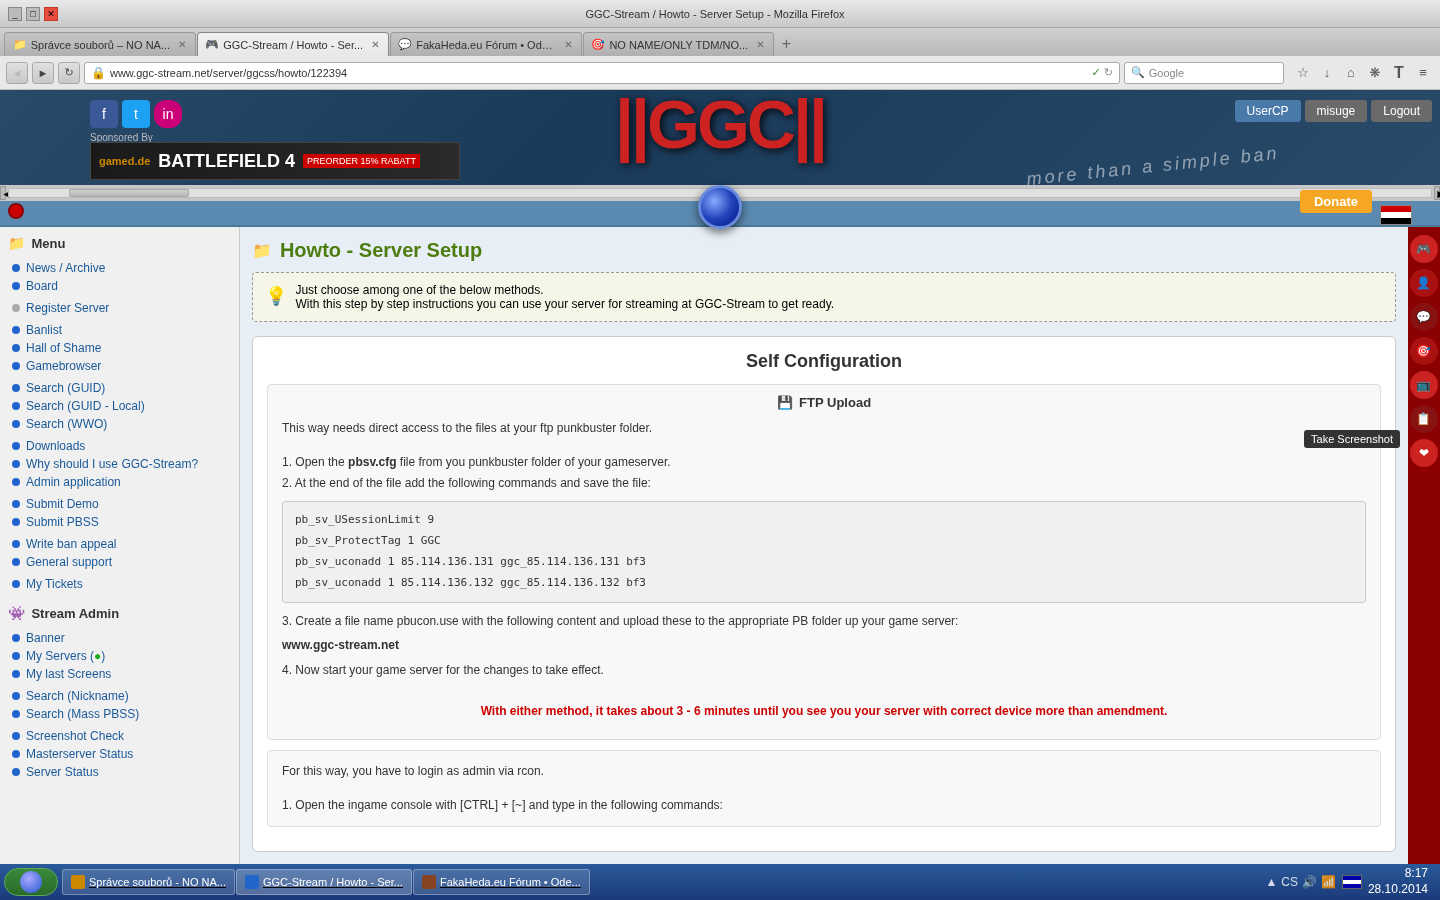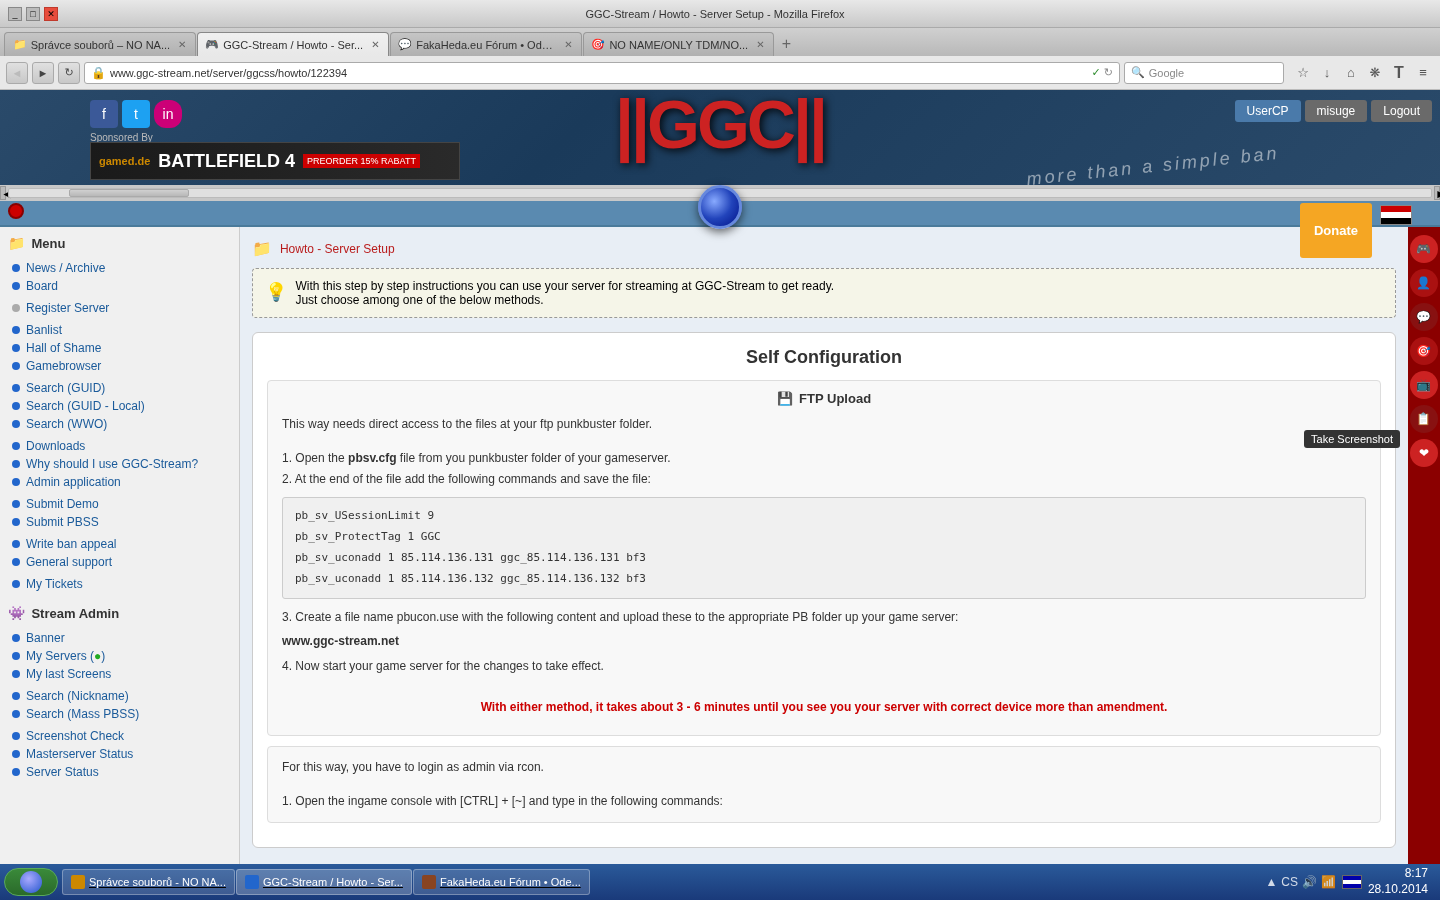--- a/index.html
+++ b/index.html
@@ -60,21 +60,21 @@
     .sidebar-header { display: flex; align-items: center; gap: 6px; font-weight: bold; font-size: 13px; color: #333; margin-bottom: 8px; }
     .sidebar-header-icon { font-size: 14px; }
     .sidebar-item { display: flex; align-items: center; gap: 6px; padding: 2px 4px; cursor: pointer; color: #1a5a9a; font-size: 12px; }
     .sidebar-dot { width: 8px; height: 8px; border-radius: 50%; background: #888; flex-shrink: 0; }
     .sidebar-dot.blue { background: #2266cc; }
     .sidebar-dot.gray { background: #aaa; }
 
     
     .content-area { flex: 1; background: #e8eef5; padding: 12px; overflow-y: auto; }
     .content-header { display: flex; align-items: center; gap: 8px; margin-bottom: 10px; }
-    .content-title { font-size: 12px; font-weight: normal; color: #b91c1c; }
+    .content-title { font-size: 20px; font-weight: bold; color: #4d7c0f; }
     .info-box { background: #f5f5e8; border: 1px dashed #999; border-radius: 4px; padding: 10px 12px; margin-bottom: 14px; display: flex; gap: 8px; }
     .info-box-icon { font-size: 18px; margin-top: 2px; }
 
     .section-box { background: white; border: 1px solid #ccc; border-radius: 6px; padding: 14px; margin-bottom: 14px; }
     .section-title { text-align: center; font-size: 18px; font-weight: bold; color: #333; margin-bottom: 12px; }
     .sub-section { background: #f8f8f8; border: 1px solid #ddd; border-radius: 4px; padding: 10px 14px; margin-bottom: 10px; }
     .sub-section-header { display: flex; align-items: center; gap: 6px; font-weight: bold; font-size: 13px; color: #333; margin-bottom: 8px; justify-content: center; }
     .content-text { font-size: 12px; color: #333; line-height: 1.7; }
     .content-text b { font-weight: bold; }
     .warning-text { color: #cc0000; font-size: 12px; font-weight: bold; text-align: center; padding: 8px; line-height: 1.6; }
@@ -192,21 +192,21 @@
     <div style="background:#c8c8c8;height:16px;display:flex;align-items:center;">
       <div style="width:6px;height:14px;background:#bbb;border:1px solid #999;cursor:pointer;">◄</div>
       <div style="flex:1;height:10px;background:#e0e0e0;border:1px solid #bbb;border-radius:2px;margin:0 2px;position:relative;">
         <div style="position:absolute;left:60px;width:120px;height:8px;background:linear-gradient(to bottom,#d0d0d0,#b8b8b8);border:1px solid #aaa;border-radius:2px;"></div>
       </div>
       <div style="width:6px;height:14px;background:#bbb;border:1px solid #999;cursor:pointer;">►</div>
     </div>
 
     <div style="position:absolute;left:50%;transform:translateX(-50%);top:0;width:44px;height:44px;background:radial-gradient(circle at 35% 35%, #88aaff, #2244bb, #001188);border-radius:50%;border:3px solid #6688dd;box-shadow:0 3px 10px rgba(0,0,0,0.6);z-index:5;"></div>
 
-    <button style="position:absolute;right:68px;top:18px;background:#f5a623;color:white;font-size:13px;font-weight:bold;padding:20px 14px;border:none;border-radius:3px;cursor:pointer;">Donate</button>
+    <button style="position:absolute;right:68px;top:5px;background:#f5a623;color:white;font-size:13px;font-weight:bold;padding:4px 14px;border:none;border-radius:3px;cursor:pointer;">Donate</button>
 
     <div style="position:absolute;right:28px;top:20px;width:32px;height:20px;background:linear-gradient(to bottom,#000 0%,#cc0000 0%,#cc0000 33%,white 33%,white 66%,#000 66%);border:1px solid #888;cursor:pointer;"></div>
 
     <div style="position:absolute;left:8px;top:18px;width:16px;height:16px;background:#cc0000;border-radius:50%;border:2px solid #880000;"></div>
   </div>
 
   <div class="main-layout">
 
     <div class="left-sidebar">
       <div class="sidebar-section">
@@ -327,22 +327,22 @@
     <div class="content-area">
 
       <div class="content-header">
         <span style="font-size:16px;">📁</span>
         <span class="content-title">Howto - Server Setup</span>
       </div>
 
       <div class="info-box">
         <span class="info-box-icon">💡</span>
         <div>
+          <div>Just choose among one of the below methods.</div>
           <div>With this step by step instructions you can use your server for streaming at GGC-Stream to get ready.</div>
-          <div>Just choose among one of the below methods.</div>
         </div>
       </div>
 
       <div class="section-box">
         <div class="section-title">Self Configuration</div>
 
         <div class="sub-section">
           <div class="sub-section-header">
             <span>💾</span>
             <span>FTP Upload</span>

